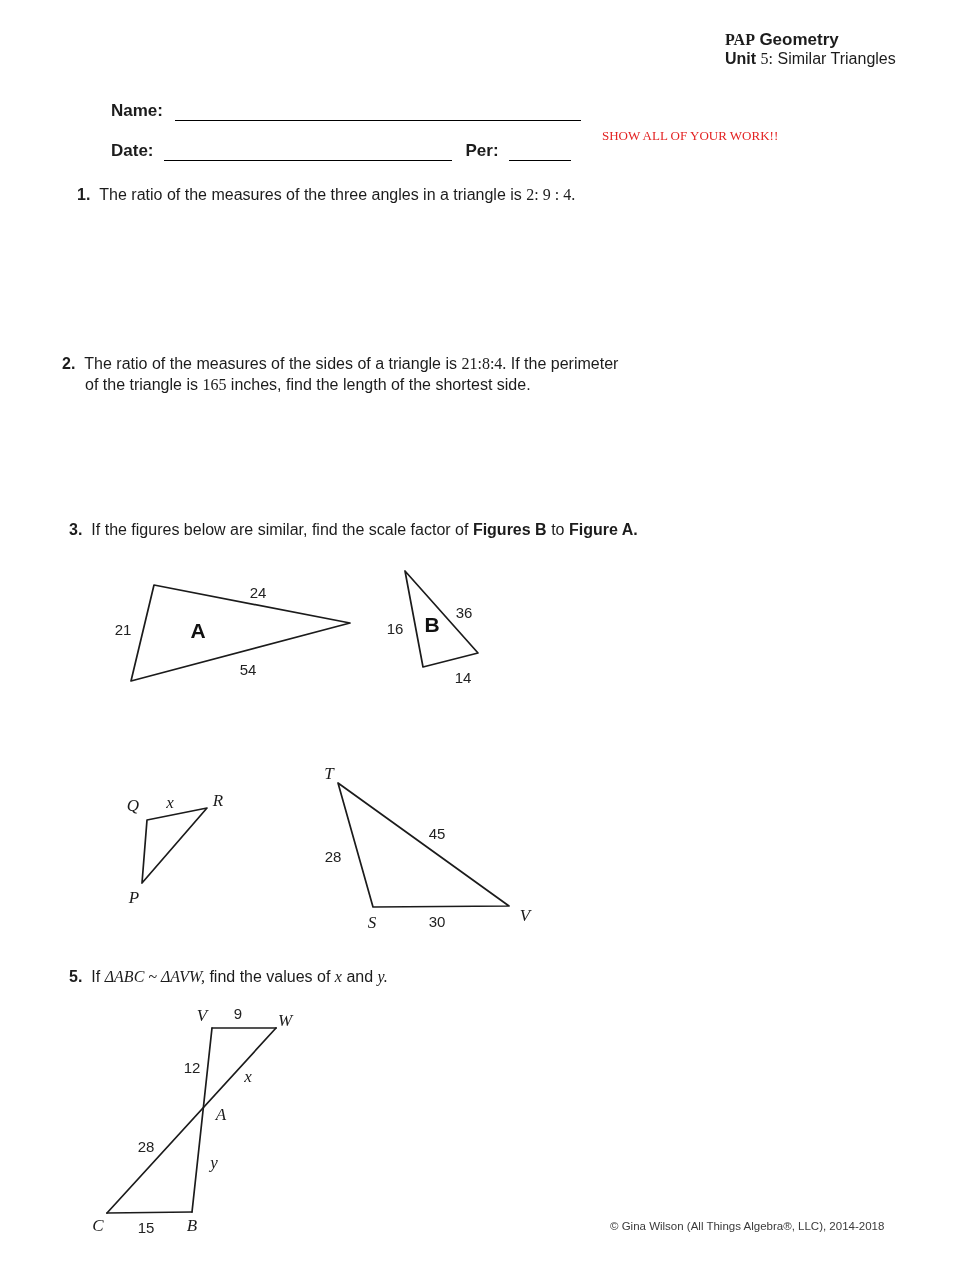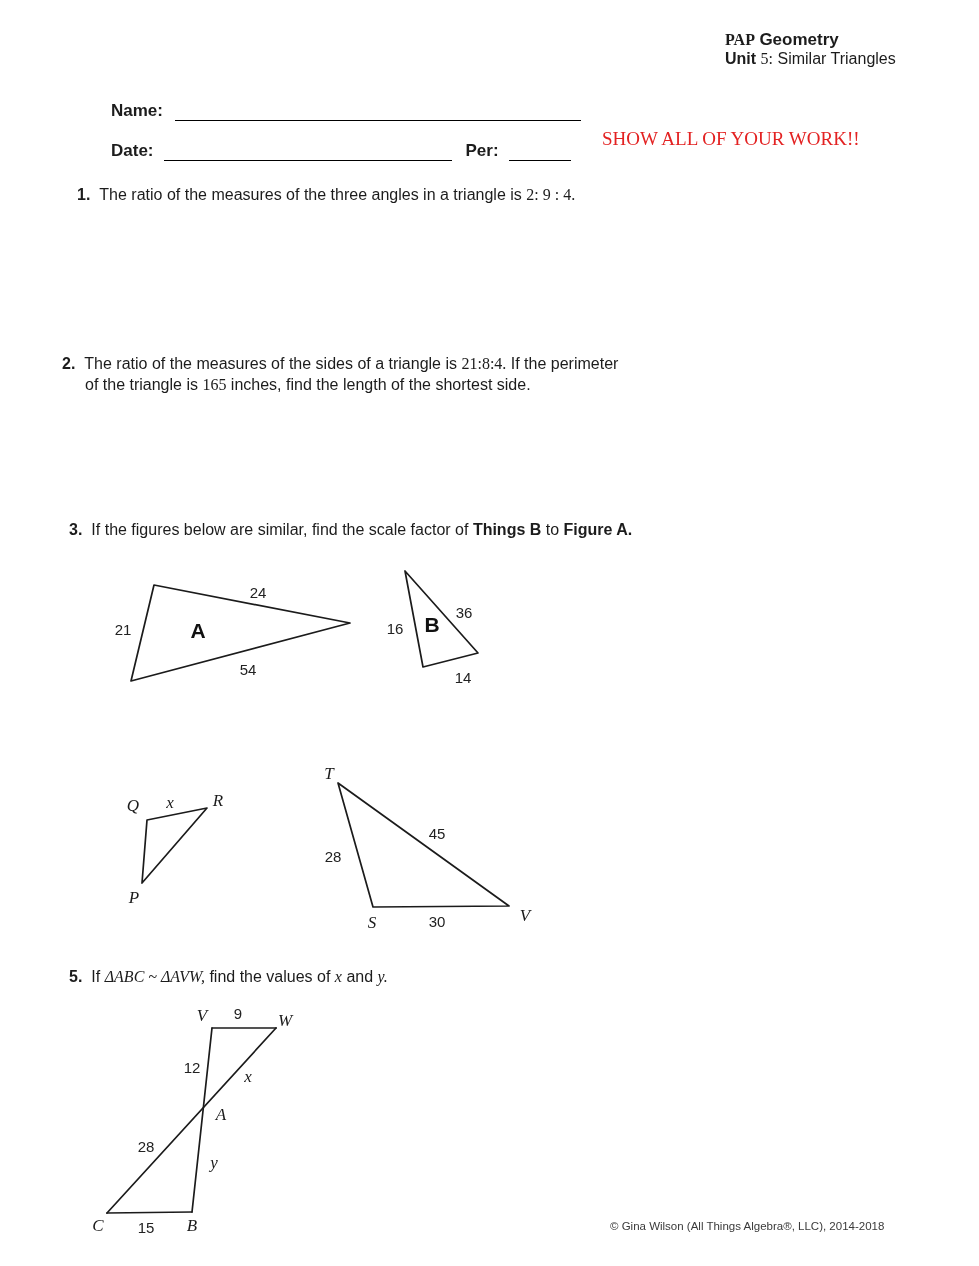--- a/index.html
+++ b/index.html
@@ -26,21 +26,21 @@
   .field-row { display:flex; align-items:flex-end;margin-left:36px; }
   .name-row { left:75px; top:100px; width:470px; }
   .date-row { left:75px; top:140px; width:470px; }
   .field-label { font-weight:bold; font-size:17px; white-space:nowrap; }
   .blank-line { border-bottom:1.6px solid #000; height:20px; display:inline-block; }
   .grow { flex:1; margin-left:12px; }
   .date-line { width:288px; margin-left:10px; }
   .per-line { width:62px; margin-left:10px; }
   .per-label { margin-left:6px;padding-left:8px; }
 
-  .work-note { left:602px; top:128px; font-family:"Liberation Serif", serif; font-size:19px; color:#e32222; white-space:nowrap; }
+  .work-note { left:602px; top:128px; font-family:"Liberation Serif", serif; font-size:13px; color:#e32222; white-space:nowrap; }
 
   
   .q { font-size:16px; line-height:21px; white-space:nowrap; }
   .q-num { font-weight:bold; margin-right:9px; }
   .serif { font-family:"Liberation Serif", serif; }
   .serif-it { font-family:"Liberation Serif", serif; font-style:italic; }
   .bold { font-weight:bold; }
   .q1 { left:77px; top:184px; }
   .q1 .line2 { padding-left:31px; }
   .q2 { left:62px; top:353px; }
@@ -104,21 +104,21 @@
     </div>
     <div class="line2">
       <span>of the triangle is</span>
       <span class="serif">165</span>
       <span>inches, find the length of the shortest side.</span>
     </div>
   </div>
 
   <div class="abs q q3">
     <span class="q-num">3.</span><span>If the figures below are similar, find the scale factor of</span>
-    <span class="bold">Things B</span>
+    <span class="bold">Figures B</span>
     <span>to</span>
     <span class="bold">Figure A.</span>
   </div>
 
   <svg style="left:95px; top:552px;" width="400" height="145" viewBox="0 0 400 145">
     <path class="outline" d="M59 33 L255 71 L36 129 Z"></path>
     <path class="outline" d="M310 19 L328 115 L383 101 Z"></path>
     <text class="fig-num" x="163" y="46" text-anchor="middle">24</text>
     <text class="fig-num" x="28" y="83" text-anchor="middle">21</text>
     <text class="fig-big" x="103" y="86" text-anchor="middle">A</text>

